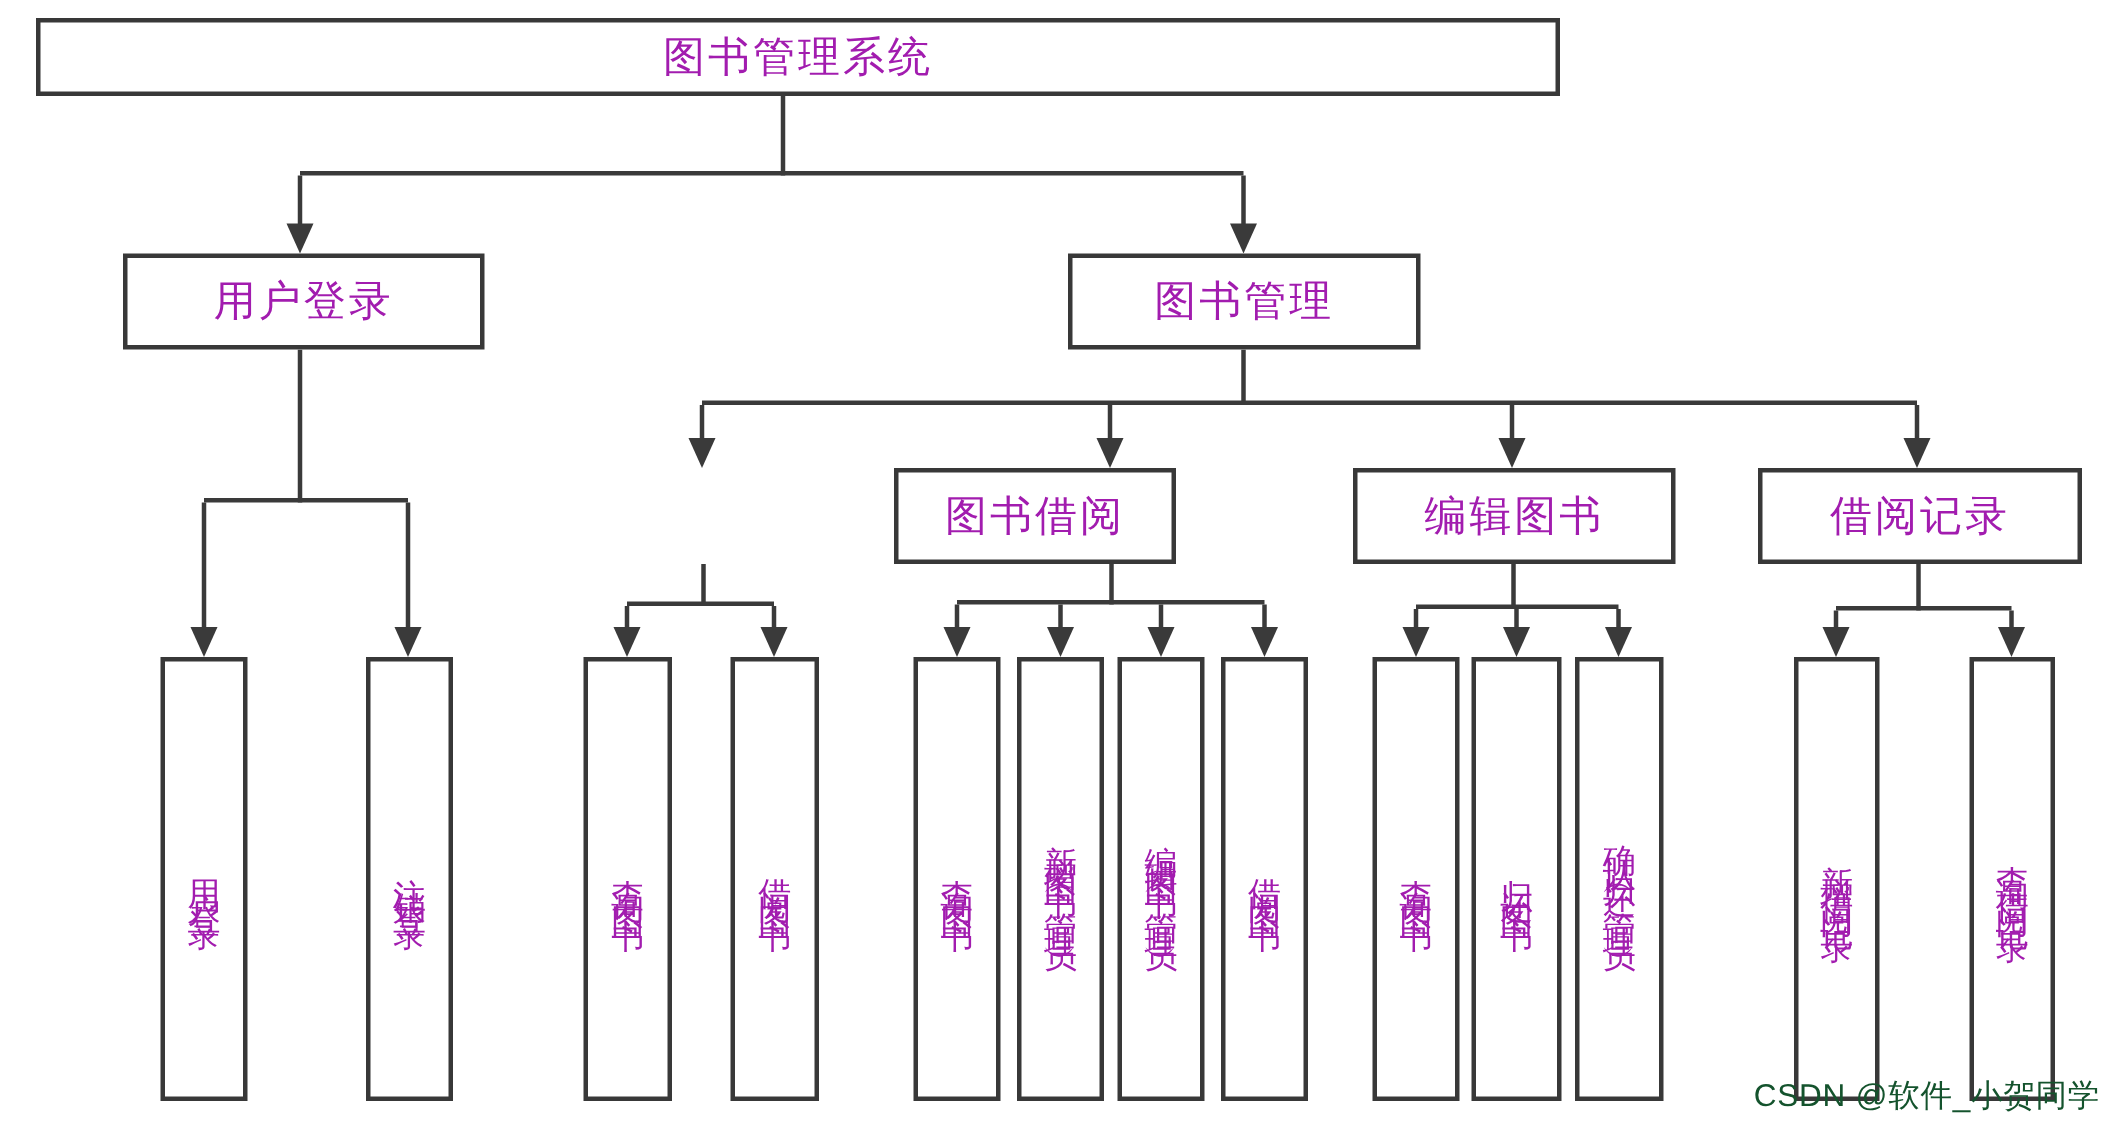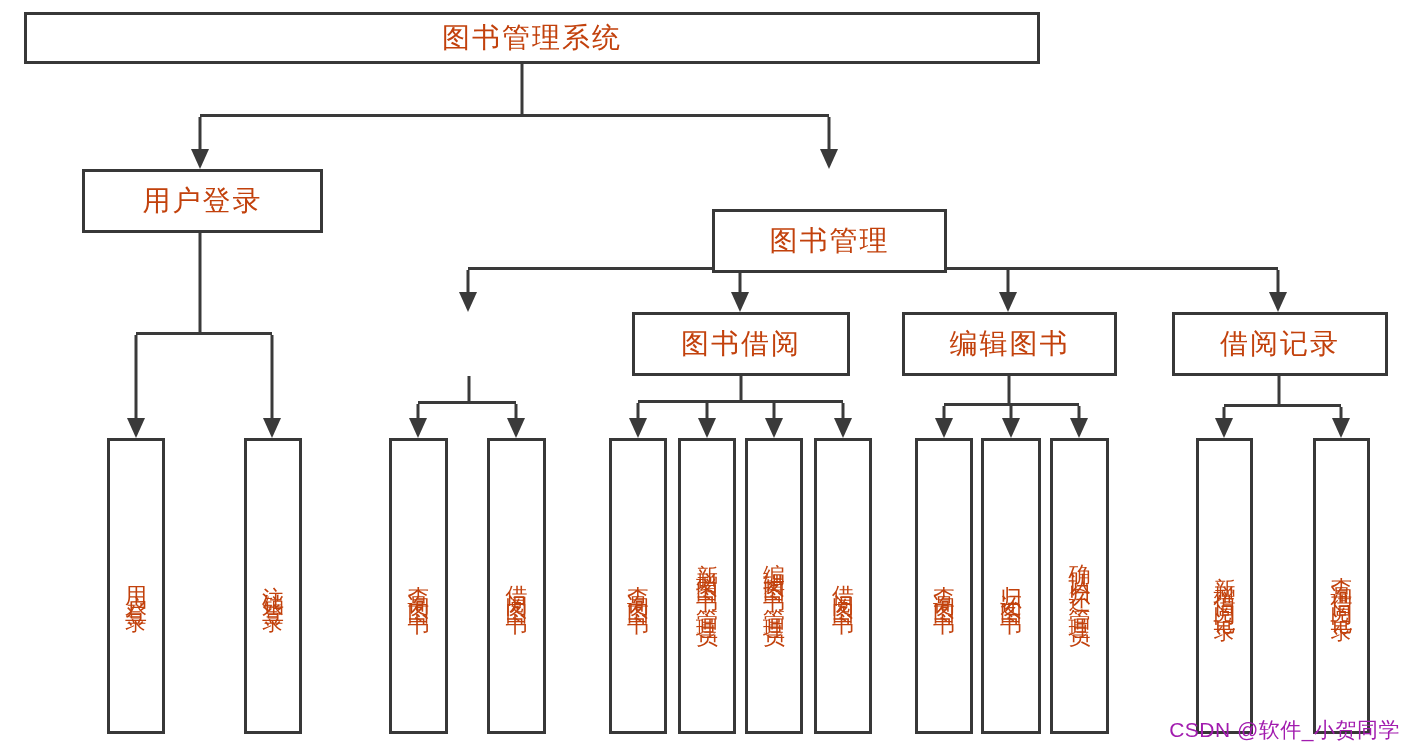--- a/index.html
+++ b/index.html
@@ -22,21 +22,21 @@
     z-index: 1;
   }
   .node {
     position: absolute;
     box-sizing: border-box;
     border: 3px solid #383838;
     background: #ffffff;
     display: flex;
     align-items: center;
     justify-content: center;
-    color: #c2410c;
+    color: #a21caf;
     z-index: 2;
   }
   .node.hlabel {
     font-size: 28px;
     letter-spacing: 2px;
     white-space: nowrap;
   }
   .root {
     top: 12px;
     height: 52px;
@@ -54,21 +54,21 @@
     line-height: 1;
     letter-spacing: 9px;
     white-space: nowrap;
   }
   .watermark {
     position: absolute;
     right: 5px;
     bottom: 3px;
     font-size: 21px;
     letter-spacing: 0.5px;
-    color: #a21caf;
+    color: #14532d;
     z-index: 3;
     white-space: nowrap;
   }
 </style>
 </head>
 <body>
 
 <div class="canvas">
 
   <svg class="wires" width="1405" height="747" viewBox="0 0 1405 747">
@@ -137,25 +137,25 @@
     </g>
   </svg>
 
   <div class="node hlabel root" style="left:24px; width:1016px;">
     <span>图书管理系统</span>
   </div>
 
   <div class="node hlabel mid2" style="left:82px; width:241px;">
     <span>用户登录</span>
   </div>
-  <div class="node hlabel mid2" style="left:712px; width:235px;margin-top:40px;">
+  <div class="node hlabel mid2" style="left:712px; width:235px;">
     <span>图书管理</span>
   </div>
 
-  <div class="node hlabel mid3" style="left:632px; width:218px;">
+  <div class="node hlabel mid3" style="left:596px; width:188px;">
     <span>图书借阅</span>
   </div>
   <div class="node hlabel mid3" style="left:902px; width:215px;">
     <span>编辑图书</span>
   </div>
   <div class="node hlabel mid3" style="left:1172px; width:216px;">
     <span>借阅记录</span>
   </div>
 
   <div class="node leaf" style="left:107px; width:58px;">

